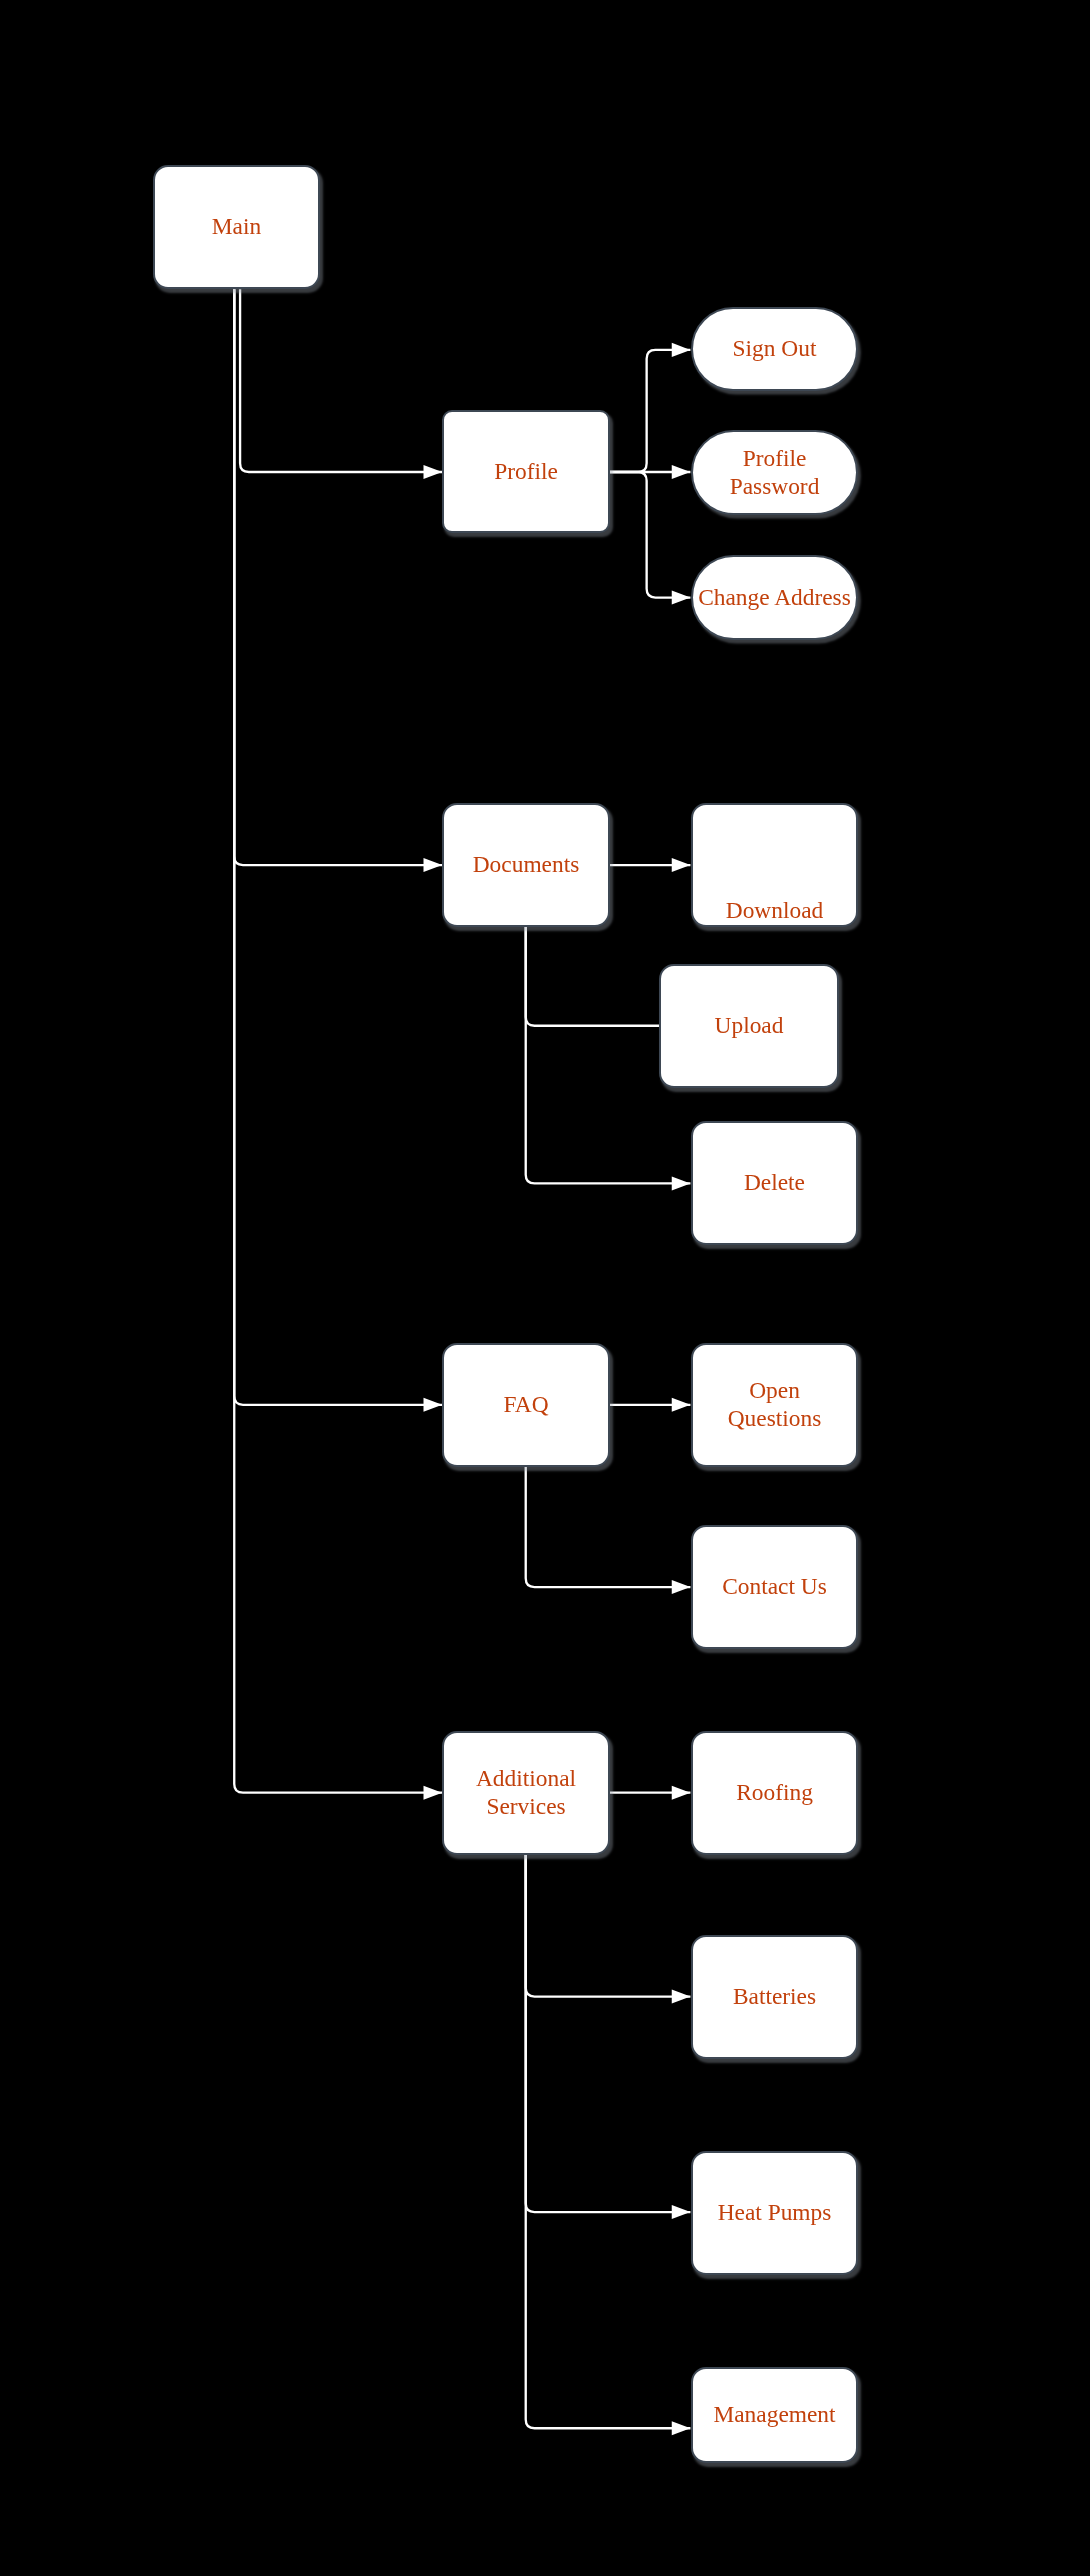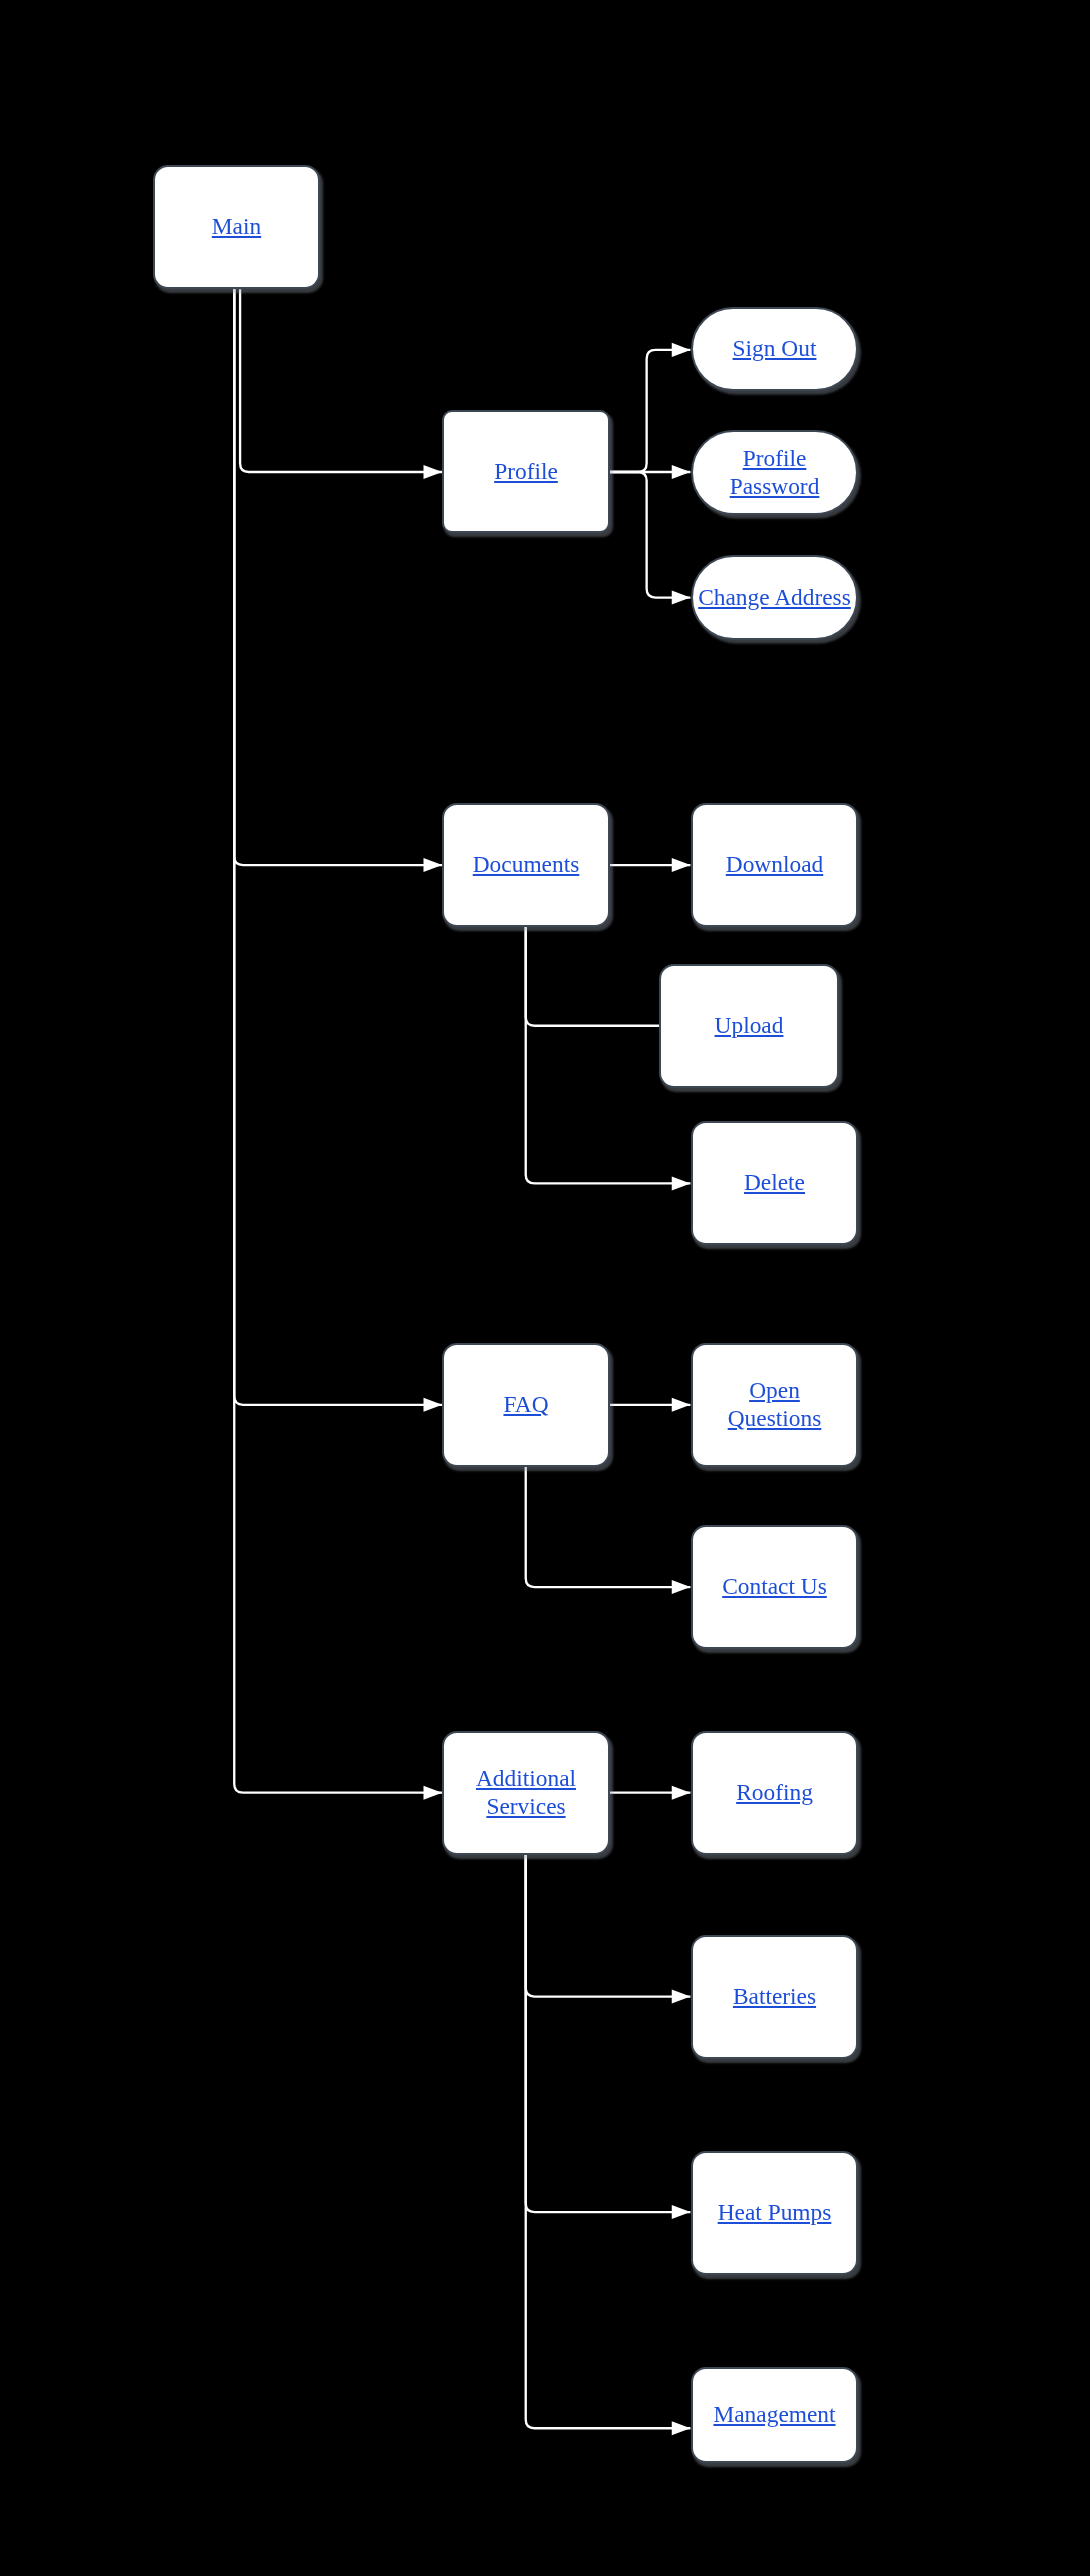--- a/index.html
+++ b/index.html
@@ -30,26 +30,25 @@
   .node {
     position: absolute;
     box-sizing: border-box;
     background: #ffffff;
     border: 2.3px solid #3e4854;
     border-radius: 15px;
     display: flex;
     align-items: center;
     justify-content: center;
     text-align: center;
-    color: #1d4ed8;
+    color: #c2410c;
     font-size: 23.4px;
     line-height: 1.18;
     padding: 0 8.2px;
     box-shadow: 2.9px 3.5px 2.3px rgba(150, 158, 168, 0.38);
-    text-decoration: underline;
   }
   .stadium {
     border-radius: 584px;
   }
   .tight {
     padding: 0 2.3px;
     white-space: nowrap;
   }
 </style>
 </head>
@@ -106,21 +105,21 @@
   <div class="node stadium" style="left:691px; top:307px; width:167px; height:84px;">
     <span>Sign Out</span>
   </div>
   <div class="node stadium" style="left:691px; top:430px; width:167px; height:85px;">
     <span>Profile Password</span>
   </div>
   <div class="node stadium tight" style="left:691px; top:555px; width:167px; height:85px;">
     <span>Change Address</span>
   </div>
 
-  <div class="node" style="left:691px; top:803px; width:167px; height:124px;">
+  <div class="node" style="left:691px; top:803px; width:167px; height:124px;align-items:flex-end;">
     <span>Download</span>
   </div>
   <div class="node" style="left:659px; top:964px; width:180px; height:124px;">
     <span>Upload</span>
   </div>
   <div class="node" style="left:691px; top:1121px; width:167px; height:124px;">
     <span>Delete</span>
   </div>
 
   <div class="node" style="left:691px; top:1343px; width:167px; height:124px;">

